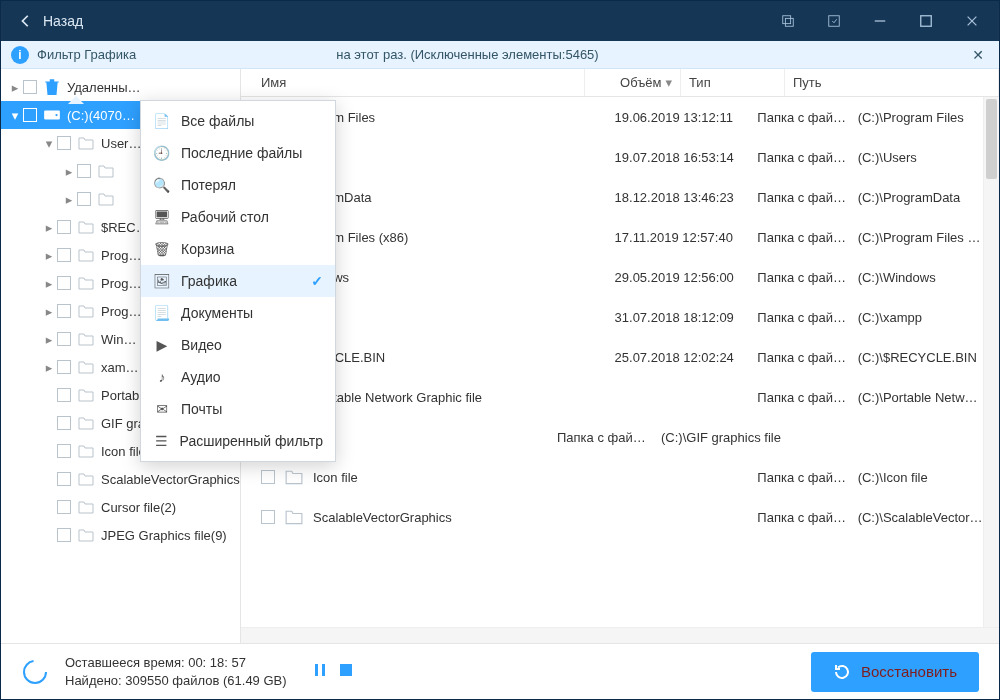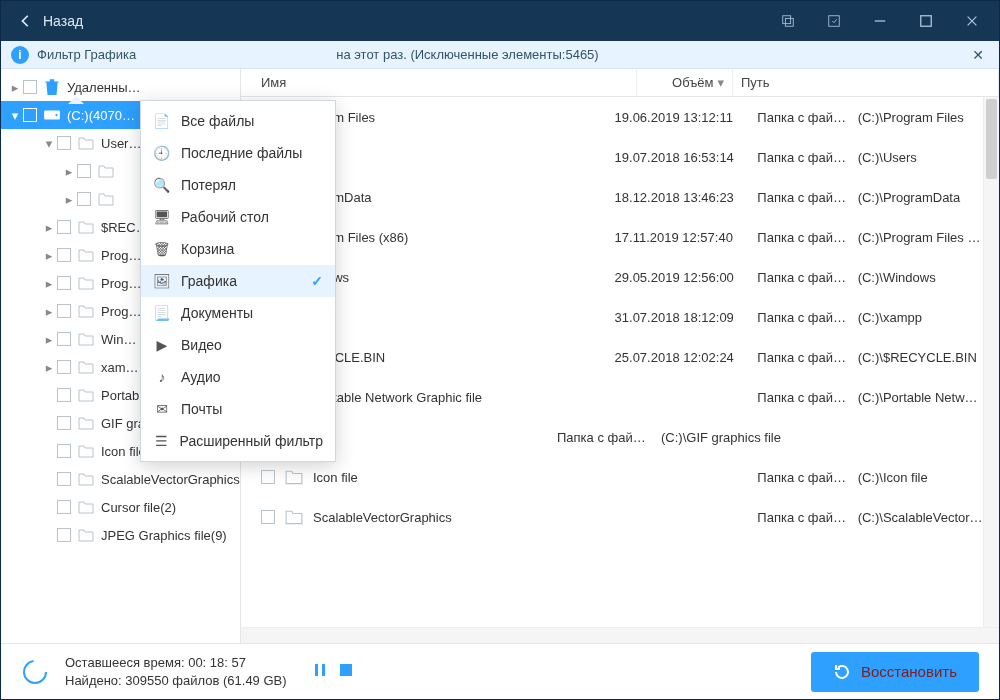--- a/index.html
+++ b/index.html
@@ -298,20 +298,23 @@
 
     <div class="mainpane">
       <div class="colheader">
         <div class="col col-name" style="padding-left:20px">
             <span>Имя</span>
           </div>
         <div class="col col-size">
             <span>Объём</span>
             <span style="margin-left:4px;color:#888">▾</span>
           </div>
+        <div class="col col-type">
+            <span>Тип</span>
+          </div>
         <div class="col col-path">
             <span>Путь</span>
           </div>
       </div>
       <div class="mainwrap">
         <div class="list" id="filelist">
             <div class="row">
               <span class="cb"></span>
               <span class="fic"><svg viewBox="0 0 16 14" fill="none" stroke="#b9c3cc" stroke-width="1">
                   <path d="M1 2h5l1 2h8v9H1z"></path>

